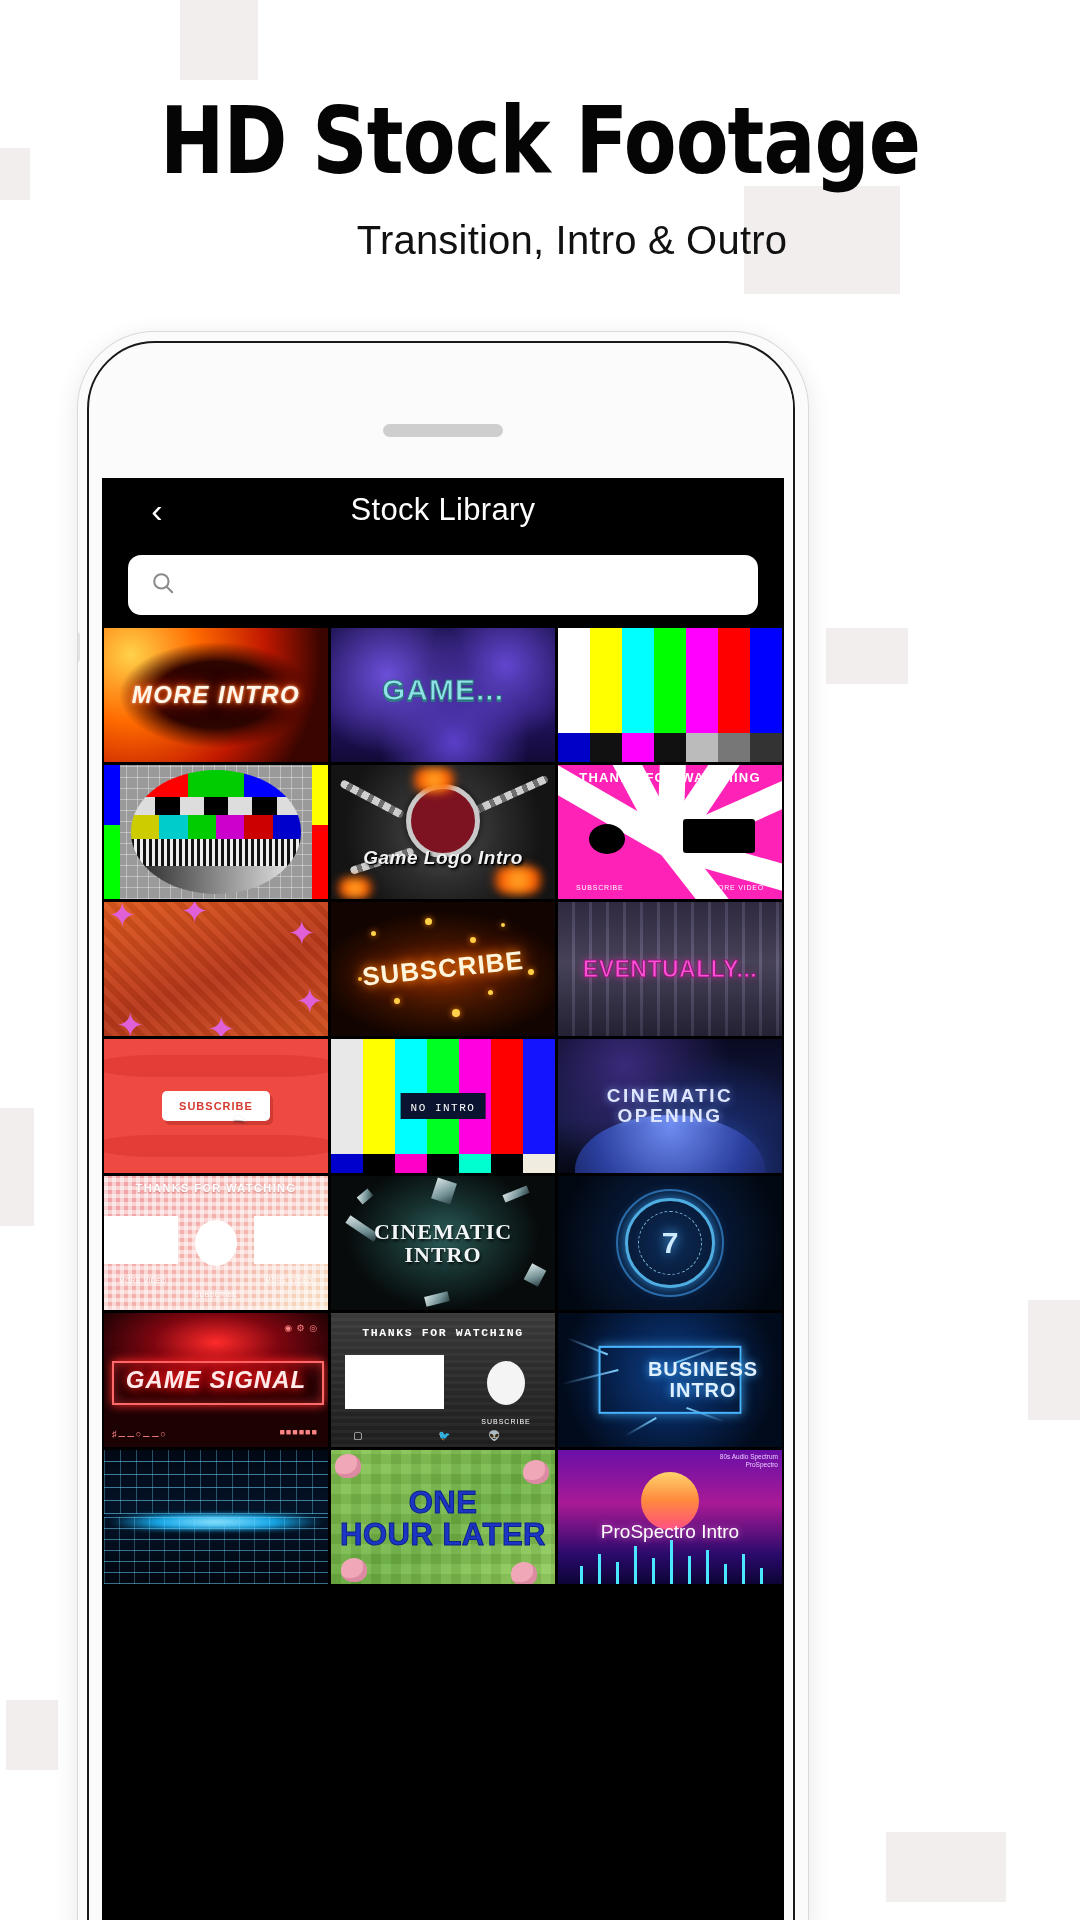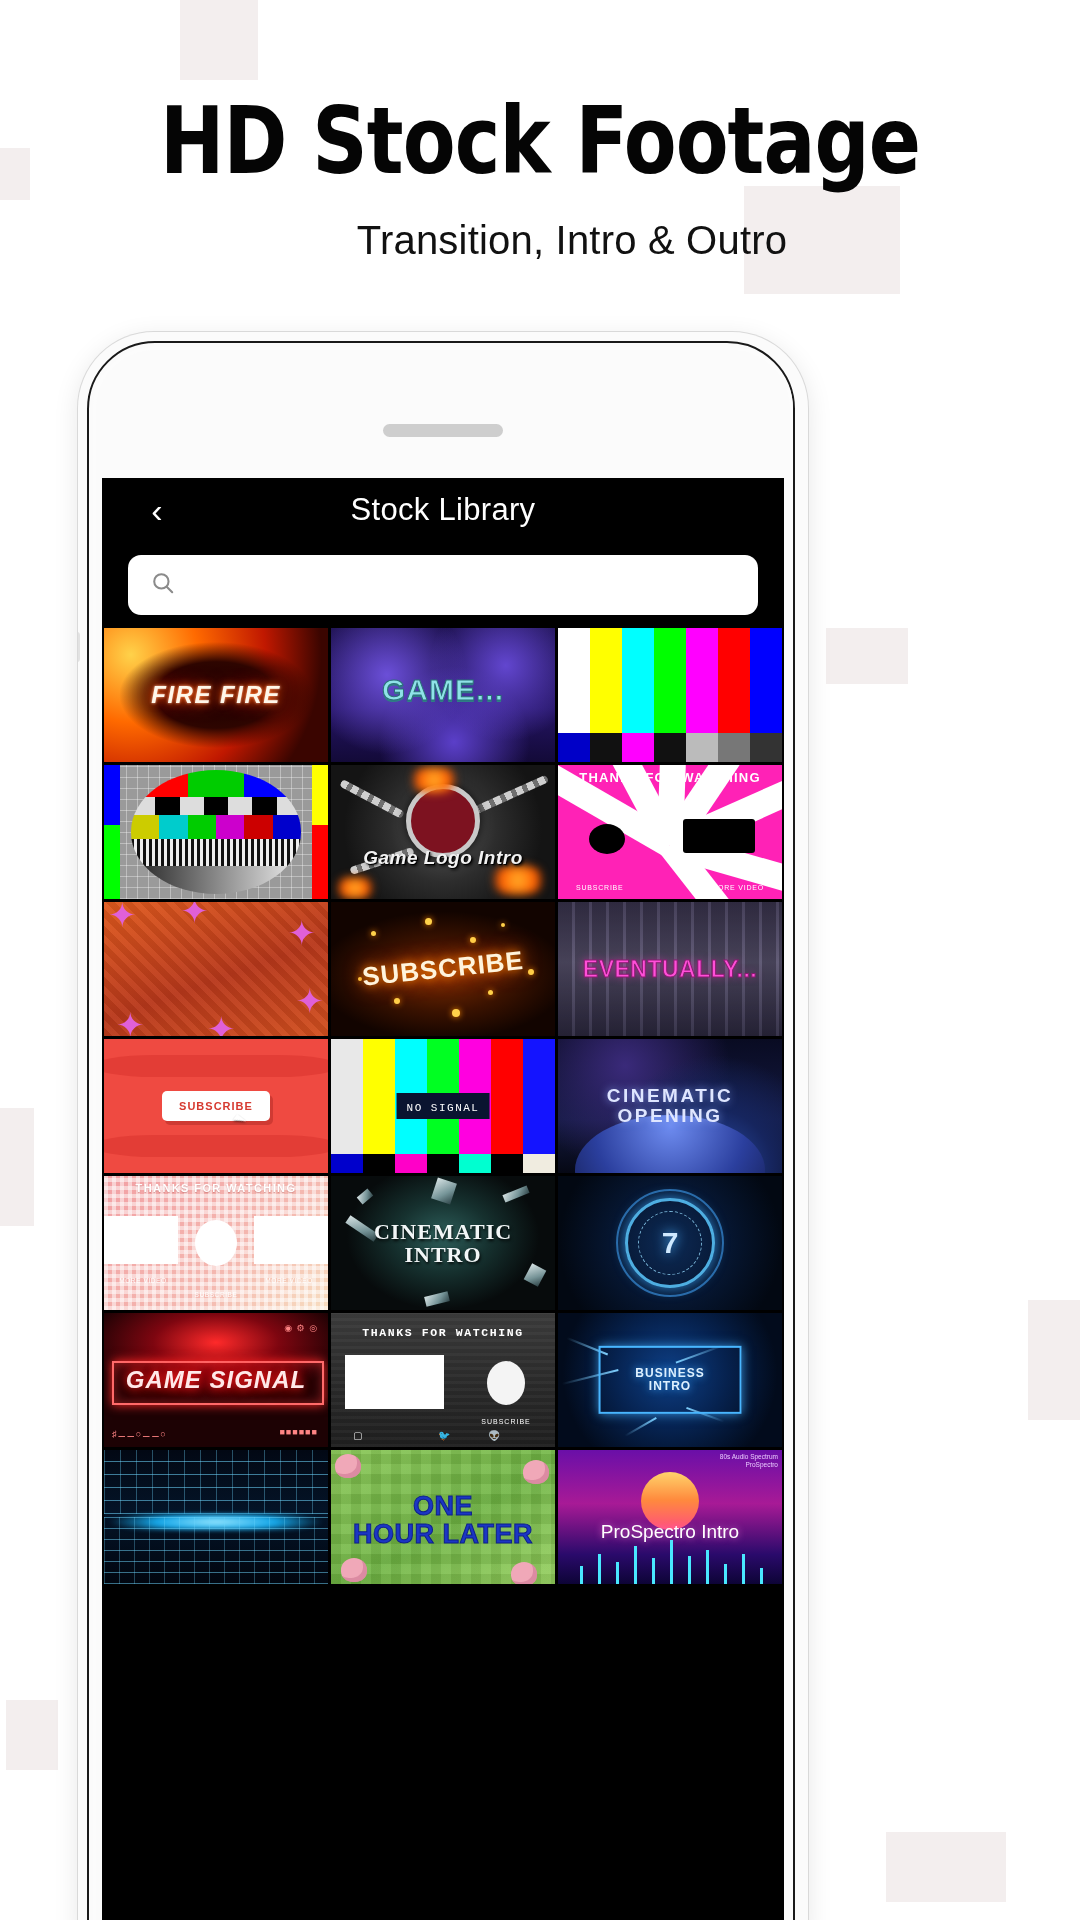--- a/index.html
+++ b/index.html
@@ -229,32 +229,32 @@
   .de-rect{position:absolute;background:#fff;}
   .de-circ{position:absolute;background:#f4f4f4;border-radius:50%;}
   .de-sub{position:absolute;color:#fff;font-size:7px;letter-spacing:1px;text-align:center;}
   .de-ico{position:absolute;color:#e8e8e8;font-size:10px;}
   
   .bi-bg{background:
      radial-gradient(circle at 50% 45%,#0e3f86 0%,#06224f 42%,#020b1c 80%),#02081a;}
   .streak{position:absolute;height:1.5px;background:linear-gradient(90deg,rgba(120,200,255,0),#7fd0ff);transform-origin:0 50%;}
   .bi-box{position:absolute;left:50%;top:50%;transform:translate(-50%,-50%);
      width:62%;height:48%;border:2px solid #49b6ff;box-shadow:0 0 10px rgba(70,180,255,.7);}
-  .bi-txt{top:50%;transform:translateY(-50%);color:#dff1ff;font-size:12px;letter-spacing:1px;
-     text-shadow:0 0 8px #3fa8ff;}
+  .bi-txt{top:50%;transform:translateY(-50%);color:#dff1ff;font-size:20px;letter-spacing:1px;
+     text-shadow:0 0 8px #3fa8ff;padding-left:33px;}
   
   .rg-bg{background:linear-gradient(180deg,#020814 0%,#041428 48%,#01060f 100%);}
   .rg-glow{position:absolute;left:0;top:48%;width:100%;height:16px;
      background:radial-gradient(ellipse 60% 100% at 50% 50%,#9ae8ff 0%,#16a7e8 45%,rgba(0,0,0,0) 80%);filter:blur(2px);}
   
   .ohl-bg{background:
      repeating-linear-gradient(0deg,rgba(0,0,0,.06) 0 10px,rgba(255,255,255,.05) 10px 20px),
      repeating-linear-gradient(90deg,rgba(0,0,0,.06) 0 10px,rgba(255,255,255,.05) 10px 20px),
      linear-gradient(150deg,#86c552,#6fb543 55%,#93ce5c);}
-  .ohl-txt{top:52%;transform:translateY(-50%);color:#1b36c4;font-size:27px;letter-spacing:.5px;
+  .ohl-txt{top:52%;transform:translateY(-50%);color:#1b36c4;font-size:31px;letter-spacing:.5px;
      -webkit-text-stroke:1px #0d1f8a;}
   .jelly{position:absolute;width:26px;height:24px;border-radius:50% 50% 45% 45%;
      background:#f0a8b8;box-shadow:inset -4px -4px 0 rgba(200,110,140,.5);}
   
   .vw-bg{background:linear-gradient(180deg,#6a0fa8 0%,#a81a96 40%,#2a0a6b 78%,#0d0436 100%);}
   .vw-sun{position:absolute;left:50%;top:22px;transform:translateX(-50%);
      width:58px;height:58px;border-radius:50%;
      background:linear-gradient(180deg,#ffd36b,#ff8a3d 48%,#ff4f7e);}
   .vw-txt{top:54%;color:#fff;font-size:19px;font-weight:400;text-shadow:0 0 7px rgba(255,120,220,.8);}
   .vw-spec{position:absolute;bottom:0;width:3px;background:#49e8ff;}
@@ -297,21 +297,21 @@
           </svg>
         </span>
         <input id="search-input" type="text" value="" placeholder="" style="">
       </div>
     </div>
 
     <div id="grid">
 
       <div class="tile">
         <div class="tl fire-bg"></div>
-        <div class="cap fire-txt">FIRE FIRE</div>
+        <div class="cap fire-txt">MORE INTRO</div>
       </div>
 
       <div class="tile">
         <div class="tl later-bg"></div>
         <div class="cap later-txt">GAME...</div>
       </div>
 
       <div class="tile">
         <div class="tl">
           <div class="bars">
@@ -457,21 +457,21 @@
           <div class="ns-foot">
             <i style="background:#0000cc"></i>
               <i style="background:#000"></i>
               <i style="background:#ff00c8"></i>
             <i style="background:#000"></i>
               <i style="background:#00ffd0"></i>
               <i style="background:#000"></i>
             <i style="background:#f0ece0"></i>
           </div>
           <div class="ns-box">
-            <span>NO SIGNAL</span>
+            <span>NO INTRO</span>
           </div>
         </div>
       </div>
 
       <div class="tile">
         <div class="tl co-bg">
           <div class="planet"></div>
         </div>
         <div class="cap co-txt" style="white-space:pre-line">CINEMATIC
 OPENING</div>

